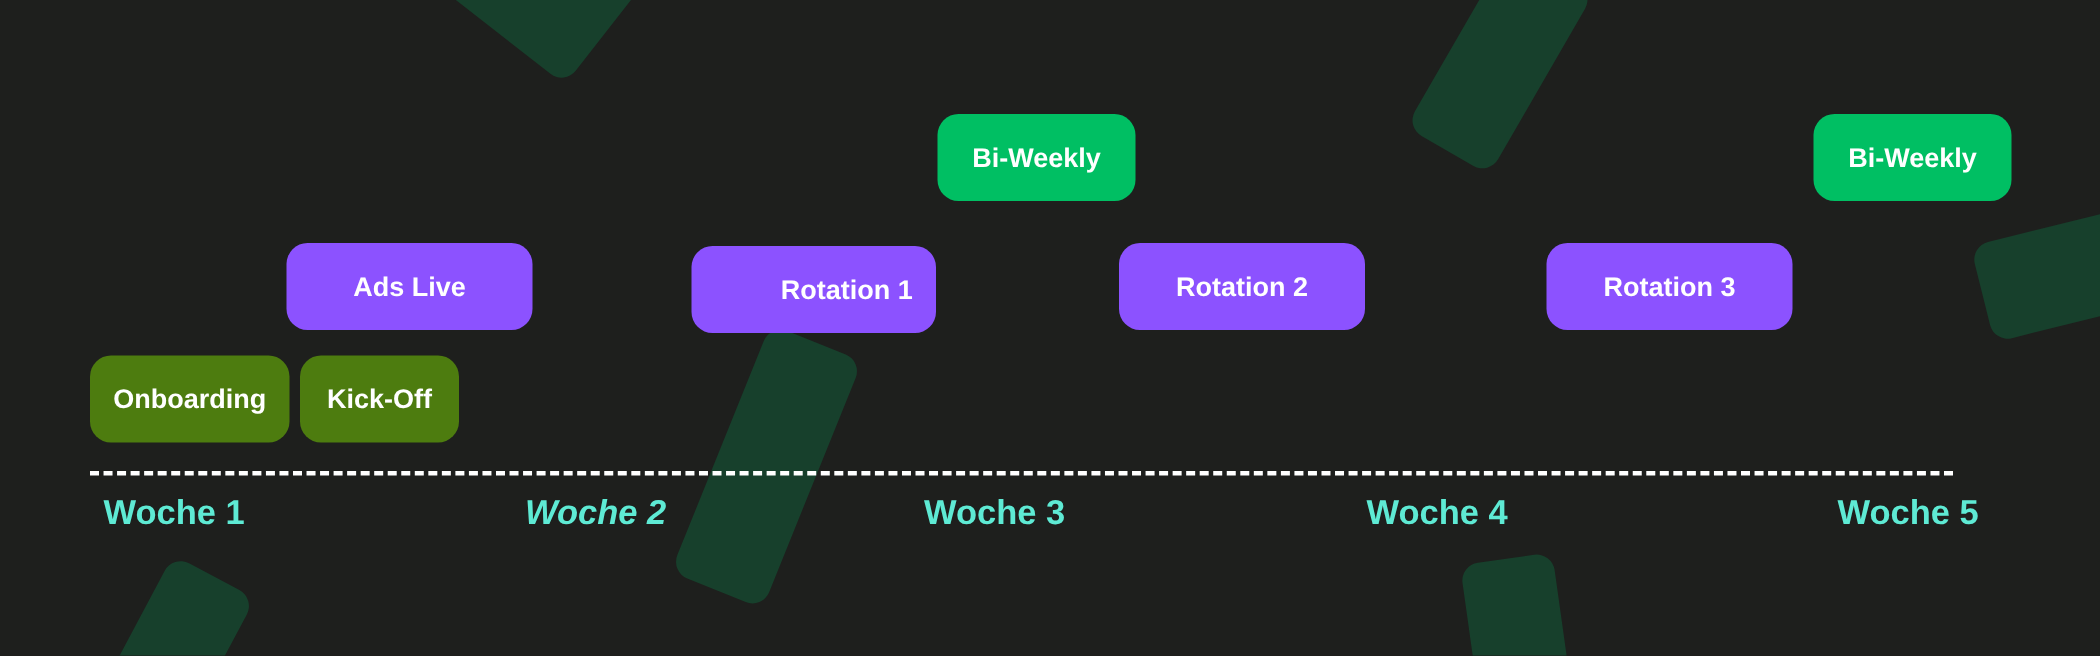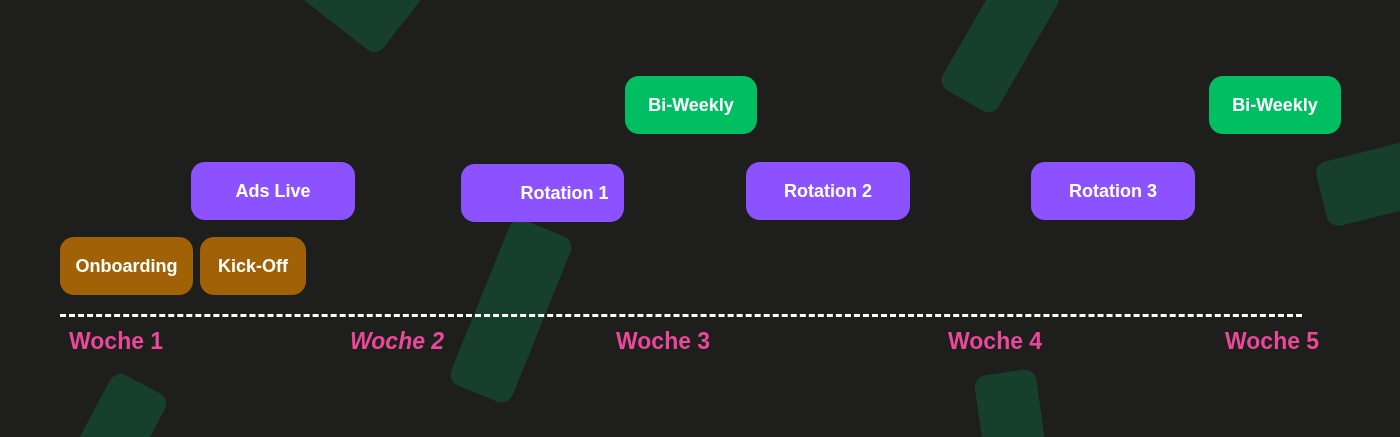--- a/index.html
+++ b/index.html
@@ -17,31 +17,31 @@
   .pill {
     position: absolute;
     border-radius: 14px;
     color: #ffffff;
     font-weight: bold;
     font-size: 18px;
     display: flex; align-items: center; justify-content: center;
     box-sizing: border-box;
     height: 58px;
   }
-  .pill.red { background: #a16207; }
+  .pill.red { background: #4d7c0f; }
   .pill.purple { background: #8c52ff; }
   .pill.green { background: #00bf63; }
   .axis-line {
     position: absolute;
     left: 60px; top: 314px; width: 1242px; height: 0;
     border-top: 3px dashed #ffffff;
   }
   .week {
     position: absolute; top: 328px;
-    color: #ec4899; font-weight: bold; font-size: 23px;
+    color: #5eead4; font-weight: bold; font-size: 23px;
   }
 </style>
 </head>
 <body>
 
 <div class="deco" style="left:270px; top:-70px; width:150px; height:90px; transform:rotate(38deg);"></div>
 <div class="deco" style="left:968px; top:-30px; width:64px; height:140px; transform:rotate(30deg);"></div>
 <div class="deco" style="left:1320px; top:150px; width:110px; height:66px; transform:rotate(-14deg);"></div>
 <div class="deco" style="left:478px; top:222px; width:66px; height:178px; transform:rotate(22deg);"></div>
 <div class="deco" style="left:86px; top:378px; width:62px; height:110px; transform:rotate(28deg);"></div>
@@ -54,14 +54,14 @@
 <div class="pill green" style="left:625px; top:76px; width:132px;">Bi-Weekly</div>
 <div class="pill purple" style="left:746px; top:162px; width:164px;">Rotation 2</div>
 <div class="pill purple" style="left:1031px; top:162px; width:164px;">Rotation 3</div>
 <div class="pill green" style="left:1209px; top:76px; width:132px;">Bi-Weekly</div>
 
 <div class="axis-line"></div>
 
 <div class="week" style="left:69px;">Woche 1</div>
 <div class="week" style="left:350px;font-style:italic;">Woche 2</div>
 <div class="week" style="left:616px;">Woche 3</div>
-<div class="week" style="left:948px;">Woche 4</div>
+<div class="week" style="left:911px;">Woche 4</div>
 <div class="week" style="left:1191px;margin-left:34px;">Woche 5</div>
 
 </body></html>

